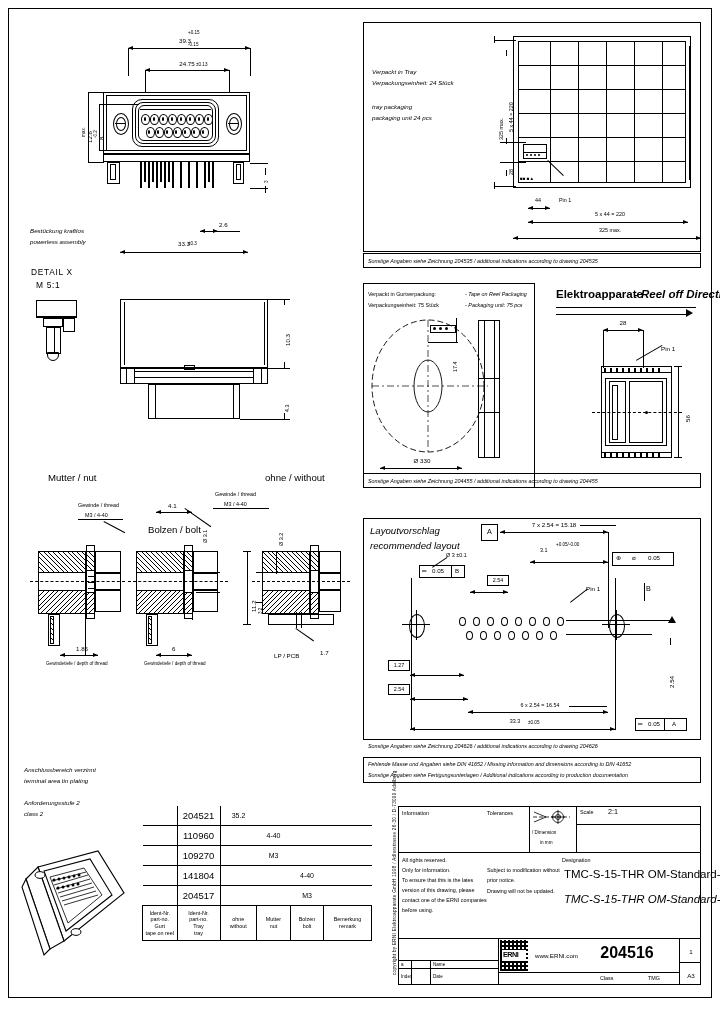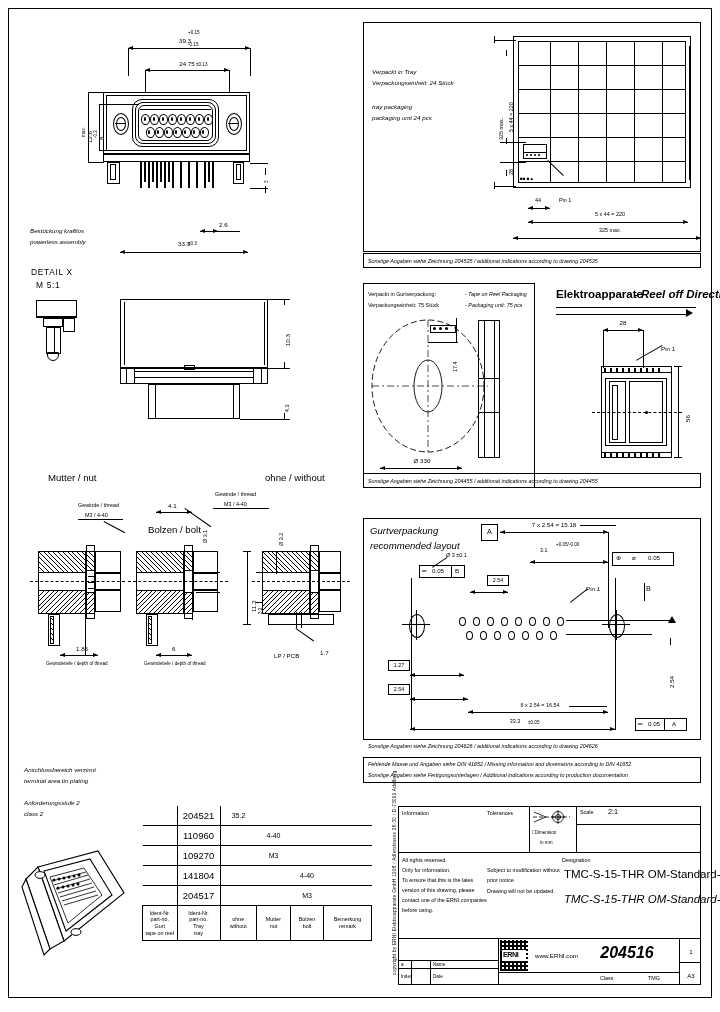--- a/index.html
+++ b/index.html
@@ -460,21 +460,21 @@
     <div class="ln" style="left:658px;top:453px;width:2px;height:4px;"></div>
     <div class="cl" style="left:592px;top:412px;width:90px;"></div>
     <div class="t s6 rot90" style="left:684px;top:422px;">56</div>
     <div class="ext" style="left:678px;top:366px;height:92px;"></div>
     <div class="ln" style="left:674px;top:366px;width:8px;height:1.2px;"></div>
     <div class="ln" style="left:674px;top:457px;width:8px;height:1.2px;"></div>
   </div>
 
   <div class="box" style="left:363px;top:518px;width:338px;height:222px;border-width:1.2px;"></div>
   <div>
-    <div class="t s9 it" style="left:370px;top:525px;">Gurtverpackung</div>
+    <div class="t s9 it" style="left:370px;top:525px;">Layoutvorschlag</div>
     <div class="t s9 it" style="left:370px;top:540px;">recommended layout</div>
 
     <div class="box" style="left:419px;top:565px;width:46px;height:13px;"></div>
     <div class="ln" style="left:451px;top:565px;width:0.9px;height:13px;"></div>
     <div class="t s6" style="left:422px;top:567px;">═</div>
     <div class="t s6" style="left:432px;top:567px;">0.05</div>
     <div class="t s6" style="left:455px;top:567px;">B</div>
 
     <div class="box" style="left:481px;top:524px;width:17px;height:17px;"></div>
     <div class="t s7 ctr" style="left:481px;top:528px;width:17px;">A</div>
@@ -677,21 +677,21 @@
     <div class="ln" style="left:398px;top:960px;width:100px;height:1.1px;"></div>
     <div class="ln" style="left:498px;top:938px;width:1.1px;height:47px;"></div>
     <div class="ln" style="left:679px;top:938px;width:1.1px;height:47px;"></div>
     <div class="ln" style="left:679px;top:962px;width:22px;height:1.1px;"></div>
     <div class="ln" style="left:498px;top:972px;width:181px;height:1.1px;"></div>
 
     <div class="erni" style="left:500px;top:940px;width:28px;height:31px;"></div>
     <div style="position:absolute;left:502px;top:950px;width:24px;height:11px;background:#fff;"></div>
     <div class="t s7 bd" style="left:503px;top:951px;letter-spacing:-0.5px;">ERNI</div>
     <div class="t s6" style="left:535px;top:952px;">www.ERNI.com</div>
-    <div class="t s16 bd ctr" style="left:580px;top:944px;width:94px;font-style:italic;">204516</div>
+    <div class="t s16 bd ctr" style="left:580px;top:944px;width:94px;">204516</div>
     <div class="t s6 ctr" style="left:682px;top:948px;width:18px;">1</div>
     <div class="t s6 ctr" style="left:682px;top:972px;width:18px;">A3</div>
 
     <div class="t s4" style="left:401px;top:962px;">a</div>
     <div class="t s4" style="left:433px;top:962px;">Name</div>
     <div class="t s4" style="left:401px;top:974px;">Index</div>
     <div class="t s4" style="left:433px;top:974px;">Date</div>
     <div class="t s5" style="left:600px;top:975px;">Class</div>
     <div class="t s5" style="left:648px;top:975px;">TMG</div>
   </div>

